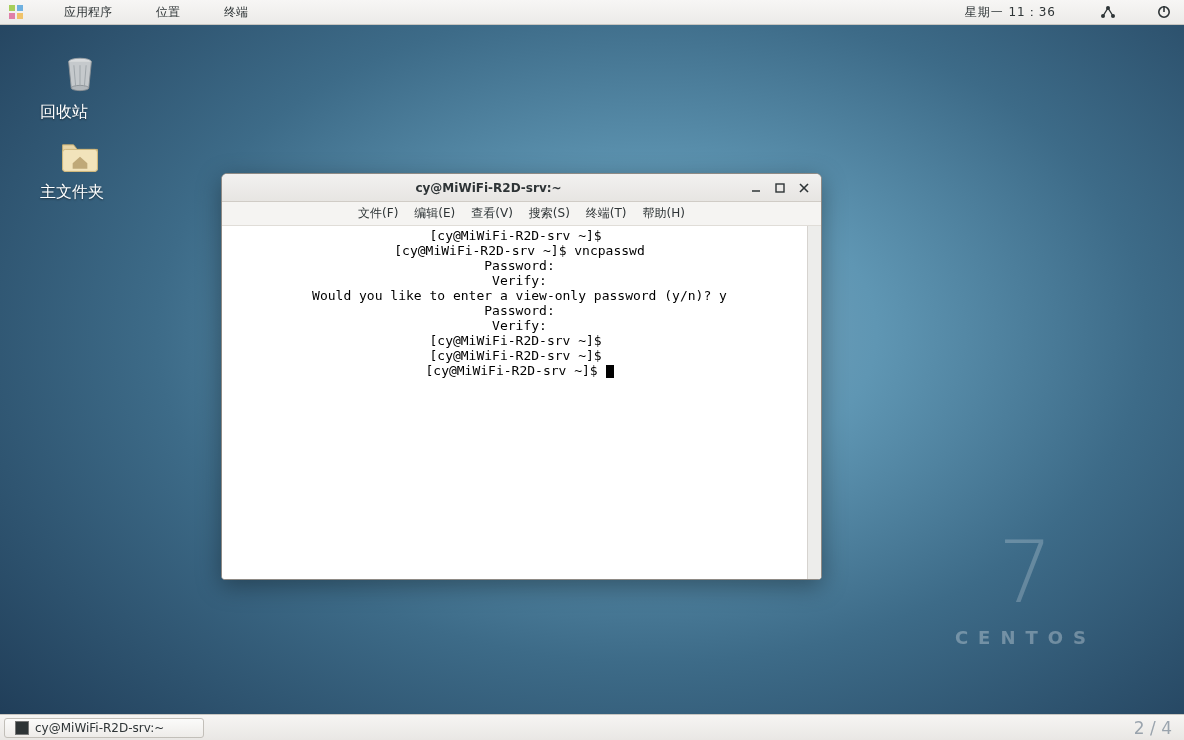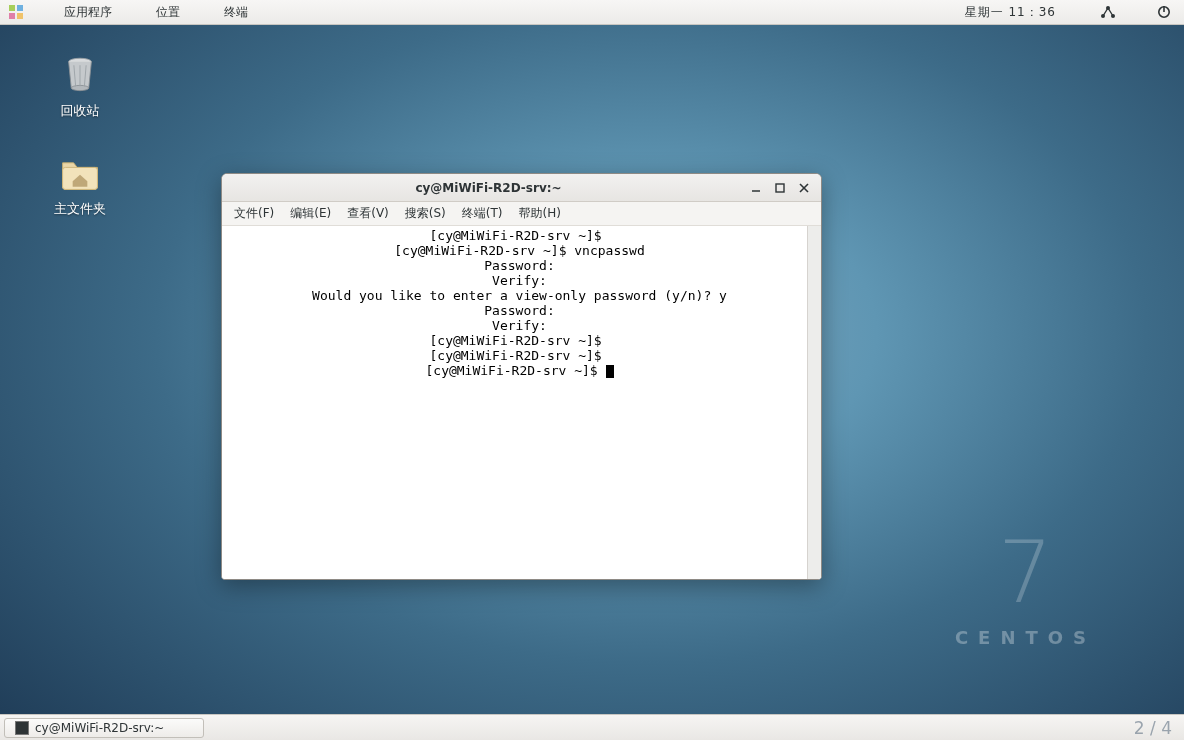--- a/index.html
+++ b/index.html
@@ -20,42 +20,42 @@
       gap: 28px;
     }
     .top-panel .menu-icon { width: 16px; height: 16px; margin: 0 4px 0 2px; display: inline-block; }
     .top-panel .menu-item { padding: 0 8px; cursor: pointer; }
     .top-panel .spacer { flex: 1; }
     .top-panel .clock { padding: 0 10px; letter-spacing: 1px; }
     .top-panel .tray-icon { padding: 0 6px; cursor: pointer; display:flex; align-items:center; }
     .top-panel svg { display: block; }
 
     
-    .desktop-icon { position: absolute; width: 80px; text-align: center; color: #fff; font-size: 13px; text-shadow: 0 1px 2px rgba(0,0,0,0.5); cursor: pointer; }
+    .desktop-icon { position: absolute; width: 80px; text-align: left; color: #fff; font-size: 16px; text-shadow: 0 1px 2px rgba(0,0,0,0.5); cursor: pointer; }
     .desktop-icon .icon-box { width: 48px; height: 48px; margin: 0 auto 4px; display:flex; align-items:center; justify-content:center; }
 
     
     .window {
       position: absolute; left: 221px; top: 173px; width: 601px; height: 407px;
       background: #fff; border: 1px solid #8e8a85; border-radius: 6px 6px 4px 4px;
       box-shadow: 0 6px 24px rgba(0,0,0,0.35);
       display: flex; flex-direction: column; overflow: hidden;
     }
     .titlebar {
       height: 28px; background: linear-gradient(to bottom, #f2f1f0, #e7e5e2);
       border-bottom: 1px solid #d0ccc6;
       display: flex; align-items: center; font-size: 12px; font-weight: bold; color: #2e3436;
       padding: 0 6px;
     }
     .titlebar .title { flex: 1; text-align: center; }
     .titlebar .win-btns { display: flex; gap: 10px; padding-right: 4px; }
     .win-btn { width: 14px; height: 14px; display: flex; align-items: center; justify-content: center; cursor: pointer; color: #333; }
     .menubar {
       height: 24px; background: #f5f4f2; border-bottom: 1px solid #e0ddd8;
-      display: flex; align-items: center; font-size: 12px; padding: 0 4px;
+      display: flex; align-items: center; font-size: 12px; padding: 0 4px; justify-content: center;
     }
     .menubar .m-item { padding: 0 8px; cursor: pointer; }
     .terminal-body {
       flex: 1; background: #ffffff; color: #000;
       font-family: "DejaVu Sans Mono", monospace; font-size: 13px; line-height: 15px;
       padding: 2px 8px 2px 4px; white-space: pre; overflow: hidden; position: relative; text-align: center;
     }
     .terminal-body .scrollbar-track {
       position:absolute; right:0; top:0; bottom:0; width:14px;
       background:#ededeb; border-left:1px solid #d6d3cf;
@@ -128,21 +128,21 @@
       <path d="M11 10 L14 40 Q24 44 34 40 L37 10" fill="#c5c9cc" stroke="#8a9095"></path>
       <ellipse cx="24" cy="40" rx="10" ry="3" fill="#b3b8bc" stroke="#8a9095"></ellipse>
       <line x1="17" y1="14" x2="19" y2="38" stroke="#9aa1a6"></line>
       <line x1="24" y1="14" x2="24" y2="38" stroke="#9aa1a6"></line>
       <line x1="31" y1="14" x2="29" y2="38" stroke="#9aa1a6"></line>
     </svg>
   </div>
   <div>回收站</div>
 </div>
 
-<div class="desktop-icon" style="left:40px; top:148px;">
+<div class="desktop-icon" style="left:40px; top:130px;">
   <div class="icon-box">
     <svg viewBox="0 0 48 48" width="44" height="44">
       <path d="M5 14h12l4 5h22v21a3 3 0 0 1-3 3H8a3 3 0 0 1-3-3z" fill="#e9d6a8" stroke="#c9af6f"></path>
       <rect x="5" y="19" width="38" height="24" rx="3" fill="#f2e3bb" stroke="#cdb57a"></rect>
       <path d="M16 34l8-7 8 7v6H16z" fill="#bfa878"></path>
     </svg>
   </div>
   <div>主文件夹</div>
 </div>
 

